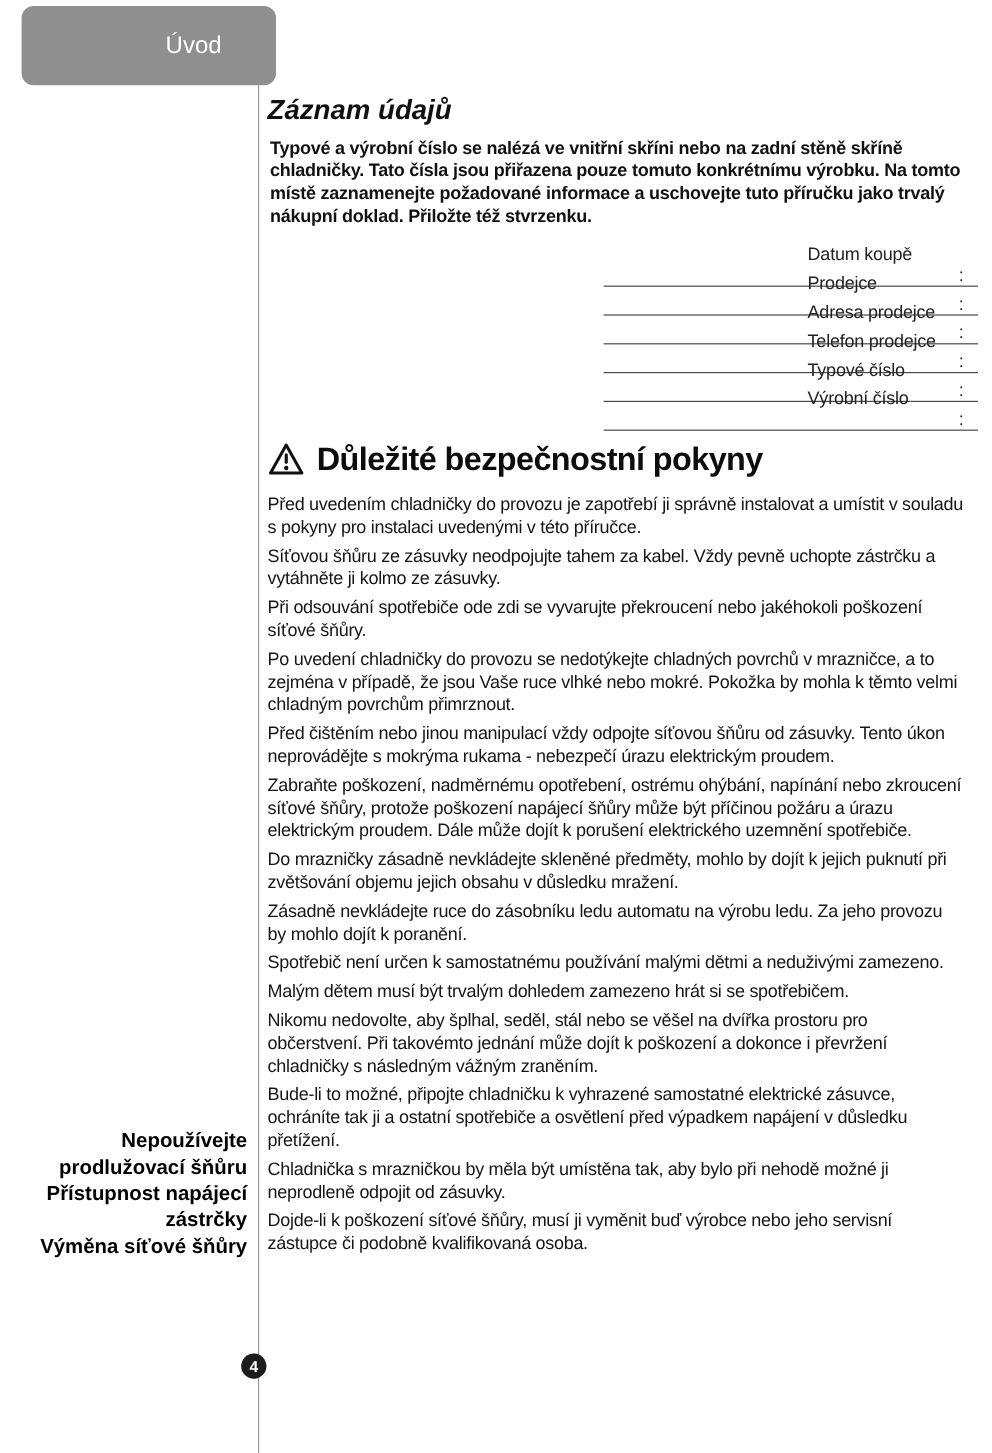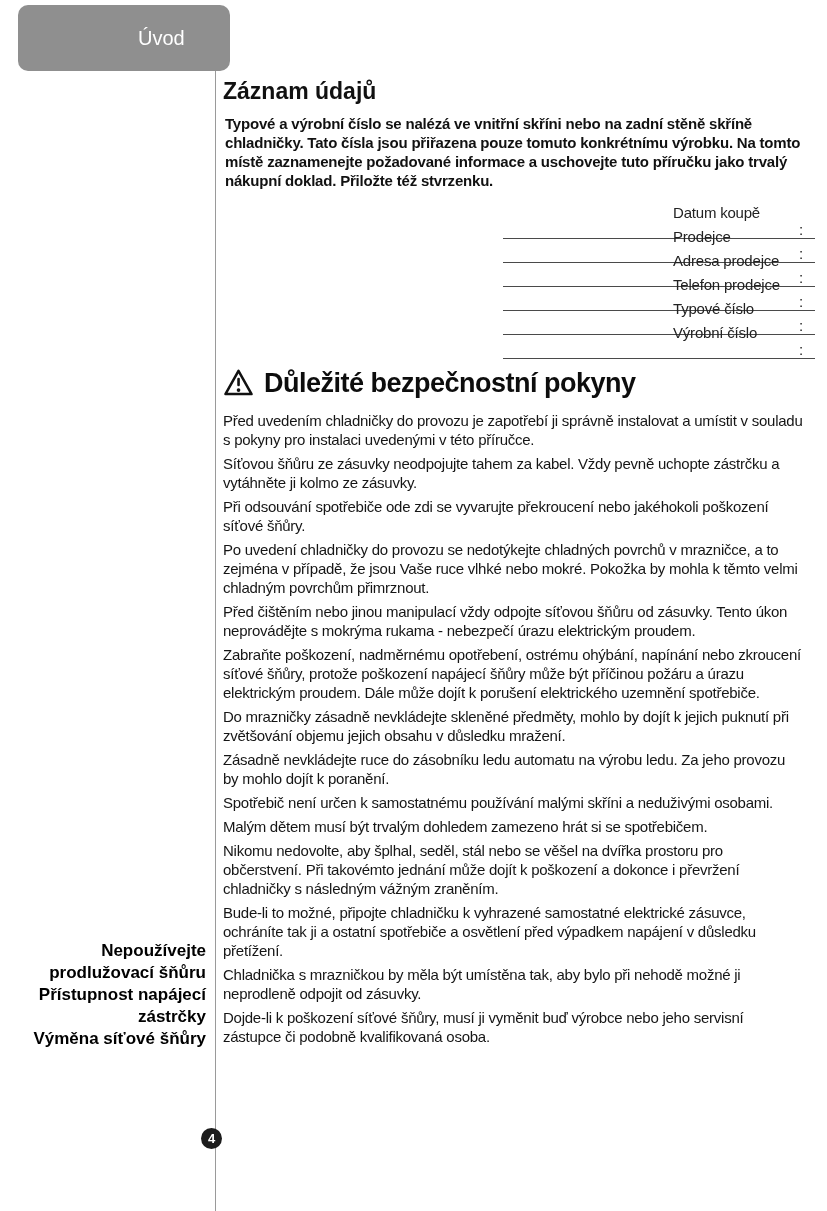--- a/index.html
+++ b/index.html
@@ -58,20 +58,21 @@
   }
 
   
   .content {
     position:absolute; left:223px; top:78px;
     width:592px;
   }
   .record-title {
     font-size:23px; font-weight:bold;
     margin:0 0 9px 0;
+    font-style:italic;
   }
   .intro {
     font-weight:bold;
     font-size:15px; line-height:19px;
     letter-spacing:-0.2px;
     margin:0 0 14px 2px;
     width:580px;
   }
 
   .form { margin:0 0 20px 12px; }
@@ -179,21 +180,21 @@
 
     <div class="paragraphs">
       <p>Před uvedením chladničky do provozu je zapotřebí ji správně instalovat a umístit v souladu s pokyny pro instalaci uvedenými v této příručce.</p>
       <p>Síťovou šňůru ze zásuvky neodpojujte tahem za kabel. Vždy pevně uchopte zástrčku a vytáhněte ji kolmo ze zásuvky.</p>
       <p>Při odsouvání spotřebiče ode zdi se vyvarujte překroucení nebo jakéhokoli poškození síťové šňůry.</p>
       <p>Po uvedení chladničky do provozu se nedotýkejte chladných povrchů v mrazničce, a to zejména v případě, že jsou Vaše ruce vlhké nebo mokré. Pokožka by mohla k těmto velmi chladným povrchům přimrznout.</p>
       <p>Před čištěním nebo jinou manipulací vždy odpojte síťovou šňůru od zásuvky. Tento úkon neprovádějte s mokrýma rukama - nebezpečí úrazu elektrickým proudem.</p>
       <p>Zabraňte poškození, nadměrnému opotřebení, ostrému ohýbání, napínání nebo zkroucení síťové šňůry, protože poškození napájecí šňůry může být příčinou požáru a úrazu elektrickým proudem. Dále může dojít k porušení elektrického uzemnění spotřebiče.</p>
       <p>Do mrazničky zásadně nevkládejte skleněné předměty, mohlo by dojít k jejich puknutí při zvětšování objemu jejich obsahu v důsledku mražení.</p>
       <p>Zásadně nevkládejte ruce do zásobníku ledu automatu na výrobu ledu. Za jeho provozu by mohlo dojít k poranění.</p>
-      <p>Spotřebič není určen k samostatnému používání malými skříni a neduživými osobami.</p>
+      <p>Spotřebič není určen k samostatnému používání malými dětmi a neduživými zamezeno.</p>
       <p>Malým dětem musí být trvalým dohledem zamezeno hrát si se spotřebičem.</p>
       <p>Nikomu nedovolte, aby šplhal, seděl, stál nebo se věšel na dvířka prostoru pro občerstvení. Při takovémto jednání může dojít k poškození a dokonce i převržení chladničky s následným vážným zraněním.</p>
       <p>Bude-li to možné, připojte chladničku k vyhrazené samostatné elektrické zásuvce, ochráníte tak ji a ostatní spotřebiče a osvětlení před výpadkem napájení v důsledku přetížení.</p>
       <p>Chladnička s mrazničkou by měla být umístěna tak, aby bylo při nehodě možné ji neprodleně odpojit od zásuvky.</p>
       <p>Dojde-li k poškození síťové šňůry, musí ji vyměnit buď výrobce nebo jeho servisní zástupce či podobně kvalifikovaná osoba.</p>
     </div>
 
   </div>
 </div>
 

